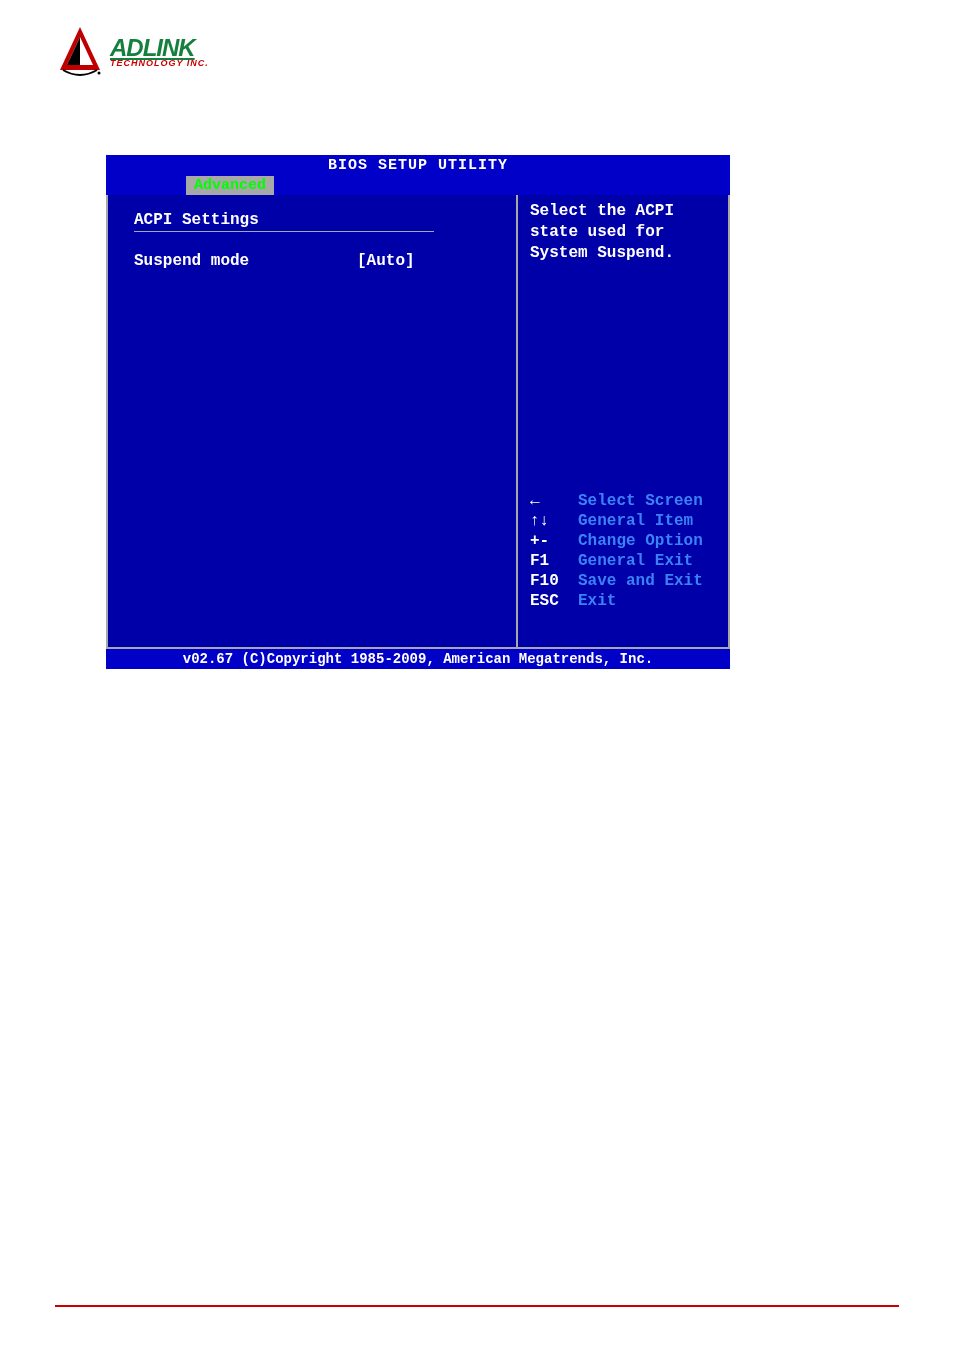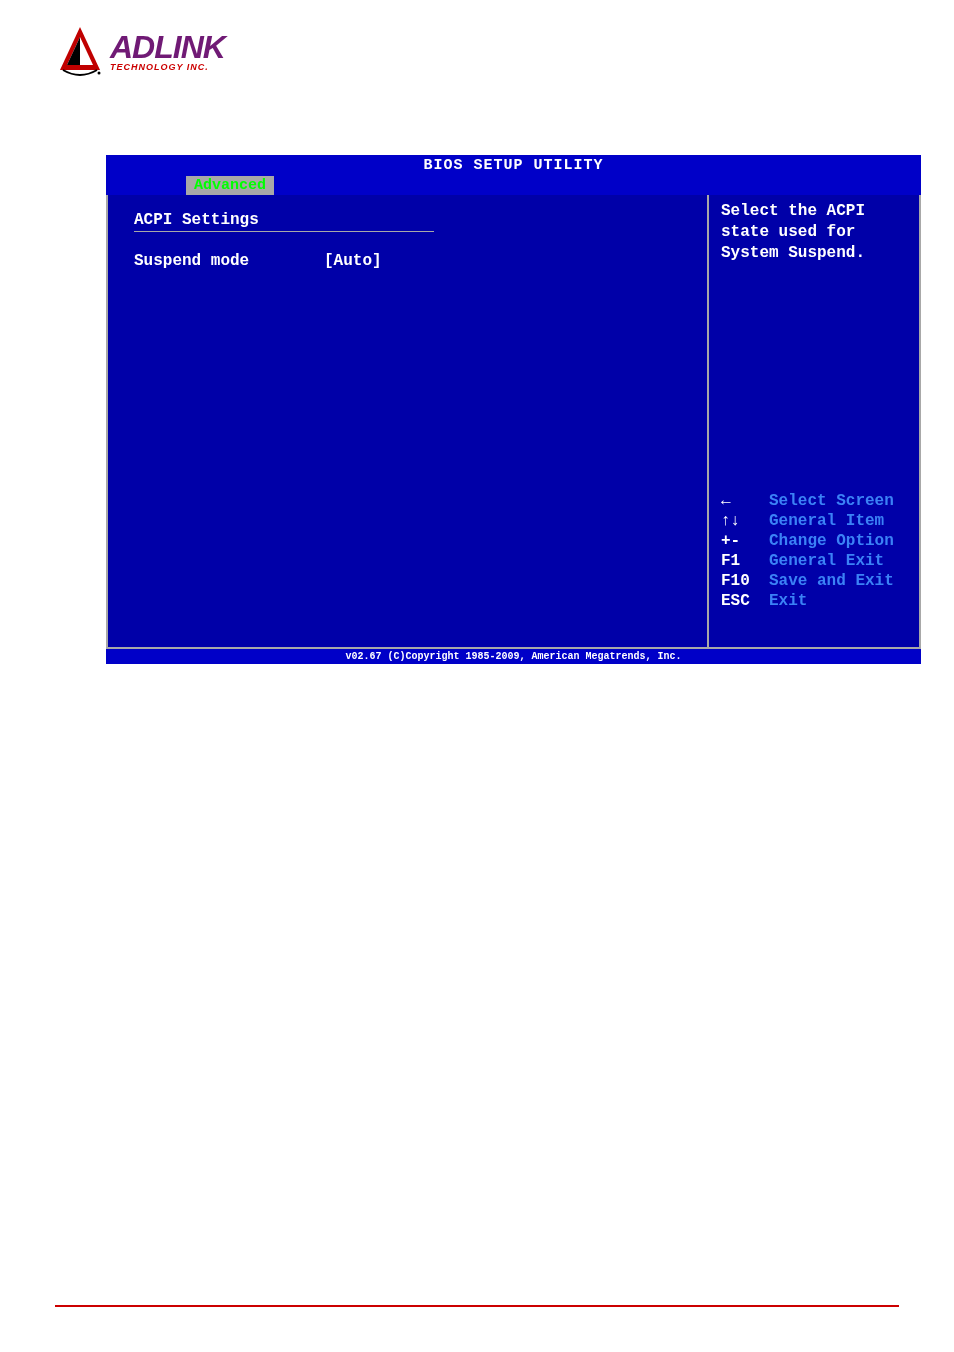--- a/index.html
+++ b/index.html
@@ -30,47 +30,48 @@
     .logo-mark svg {
       width: 100%;
       height: 100%;
     }
     .logo-text {
       display: flex;
       flex-direction: column;
       justify-content: center;
     }
     .logo-name {
-      font-size: 32px;
+      font-size: 24px;
       font-weight: bold;
       font-style: italic;
-      color: #701a75;
+      color: #15803d;
       letter-spacing: -1px;
       line-height: 0.9;
+      text-decoration: underline;
     }
     .logo-tag {
       font-size: 9px;
       color: #c00;
       letter-spacing: 1px;
       font-weight: bold;
       font-style: italic;
     }
     .footer-line {
       position: absolute;
       bottom: 45px;
       left: 55px;
       right: 55px;
       height: 2px;
       background: #c00;
     }
     .bios-window {
       position: absolute;
       top: 155px;
       left: 106px;
-      width: 815px;
+      width: 624px;
       height: 512px;
       font-family: 'Courier New', monospace;
       font-weight: bold;
       font-size: 16px;
     }
     .bios-title-bar {
       background: #0000c8;
       color: #ffffff;
       text-align: center;
       padding: 2px 0;
@@ -107,20 +108,21 @@
       color: #ffffff;
       margin-bottom: 2px;
     }
     .bios-divider {
       border-bottom: 1px solid #a8a8a8;
       width: 300px;
       margin-bottom: 20px;
     }
     .bios-setting {
       display: flex;
+      gap: 33px;
     }
     .bios-setting-label {
       color: #ffffff;
       width: 190px;
     }
     .bios-setting-value {
       color: #ffffff;
     }
     .bios-help {
       width: 210px;
@@ -145,21 +147,21 @@
       width: 48px;
     }
     .bios-key-desc {
       color: #3b82f6;
     }
     .bios-footer {
       background: #0000c8;
       color: #ffffff;
       text-align: center;
       padding: 2px 0;
-      font-size: 10px;
+      font-size: 14px;
     }
   </style>
 </head>
 <body>
 
 <div class="logo">
   <div class="logo-mark">
     <svg viewBox="0 0 50 55">
       <polygon points="25,2 45,45 5,45" fill="#c00000"></polygon>
       <polygon points="25,12 38,40 12,40" fill="#ffffff"></polygon>

